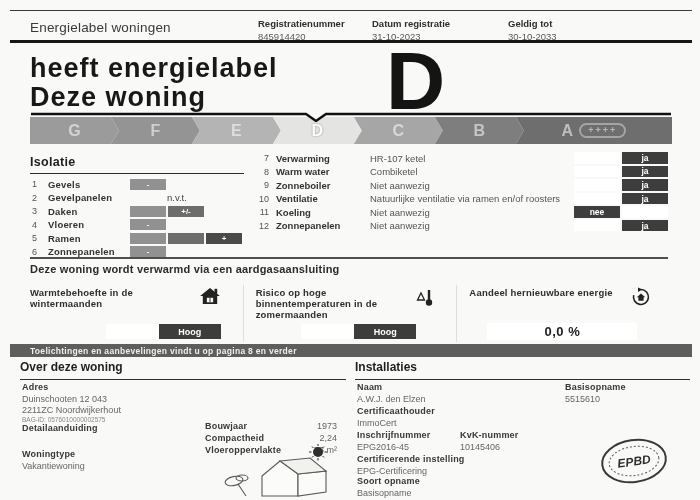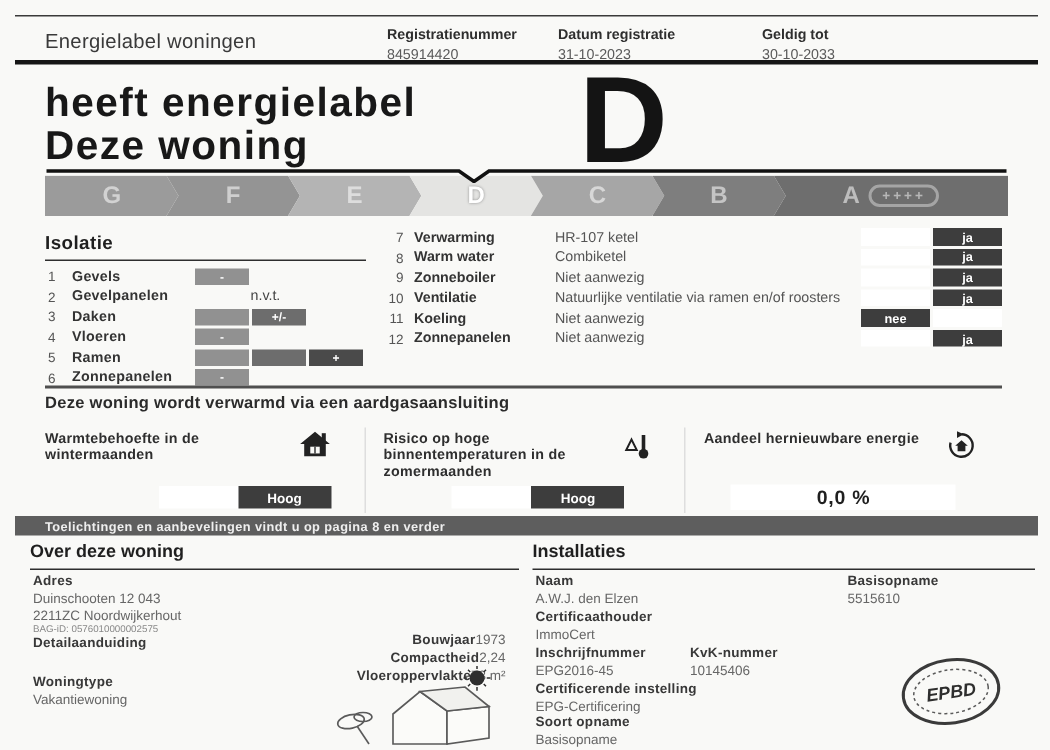--- a/index.html
+++ b/index.html
@@ -88,21 +88,21 @@
 
   
   .bsec{position:absolute;top:360px;}
   .b-head{font-size:12px;font-weight:bold;color:#1f1f1f;padding-bottom:5px;border-bottom:1.5px solid #2e2e2e;}
   .woning{left:20px;width:326px;}
   .opname{left:355px;width:335px;}
   .field{position:absolute;}
   .lbl{font-size:9px;font-weight:bold;color:#383838;letter-spacing:.2px;}
   .val{font-size:9px;color:#666;margin-top:1.5px;}
   .bag{font-size:6.5px;color:#888;margin-top:1px;}
-  .facts{position:absolute;left:185px;top:60px;width:132px;text-align:right;}
+  .facts{position:absolute;left:185px;top:60px;width:132px;}
   .fact{display:flex;line-height:12px;}
   .fact .lbl{flex:1;}
   .fact .fval{font-size:9px;color:#666;}
   .house-art{position:absolute;left:198px;top:84px;}
   .seal{position:absolute;left:243px;top:74px;}
 </style>
 </head>
 <body>
 
 <div class="page">

